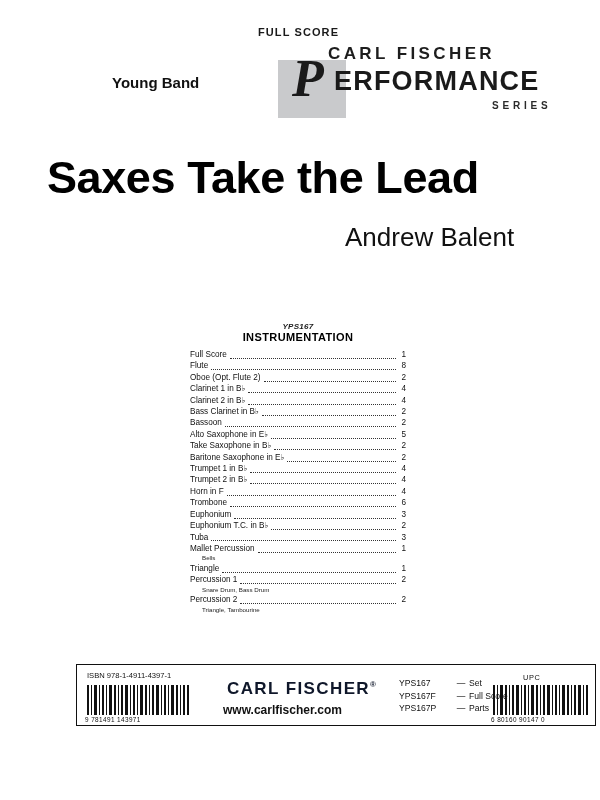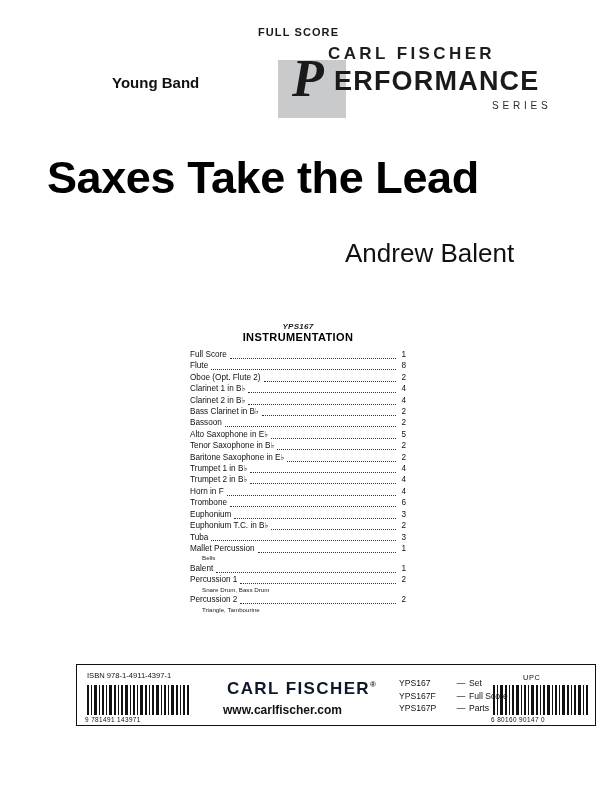--- a/index.html
+++ b/index.html
@@ -74,21 +74,21 @@
     font-size: 27px;
     font-weight: bold;
     letter-spacing: 1.2px;
     color: #1a1a1a;
   }
   .cf-series {
     position: absolute;
     top: 56px;
     left: 206px;
     font-size: 10px;
-    font-weight: normal;
+    font-weight: bold;
     letter-spacing: 3.8px;
     color: #2a2a2a;
   }
   .gray-box {
     position: absolute;
     top: 60px;
     left: 278px;
     width: 68px;
     height: 58px;
     background: #c9cacc;
@@ -116,21 +116,21 @@
     top: 152px;
     left: 47px;
     font-size: 45px;
     font-weight: bold;
     letter-spacing: -0.4px;
     color: #000000;
     white-space: nowrap;
   }
   .composer {
     position: absolute;
-    top: 238px;
+    top: 222px;
     left: 345px;
     font-size: 26px;
     color: #111111;
     white-space: nowrap;
   }
 
   
   .instr-block {
     position: absolute;
     top: 322px;
@@ -334,21 +334,21 @@
           <span class="instr-name">Bassoon</span>
           <span class="instr-dots"></span>
           <span class="instr-qty">2</span>
         </div>
         <div class="instr-row">
           <span class="instr-name">Alto Saxophone in E♭</span>
           <span class="instr-dots"></span>
           <span class="instr-qty">5</span>
         </div>
         <div class="instr-row">
-          <span class="instr-name">Tenor Saxophone in B♭</span>
+          <span class="instr-name">Take Saxophone in B♭</span>
           <span class="instr-dots"></span>
           <span class="instr-qty">2</span>
         </div>
         <div class="instr-row">
           <span class="instr-name">Baritone Saxophone in E♭</span>
           <span class="instr-dots"></span>
           <span class="instr-qty">2</span>
         </div>
         <div class="instr-row">
           <span class="instr-name">Trumpet 1 in B♭</span>
@@ -385,21 +385,21 @@
           <span class="instr-dots"></span>
           <span class="instr-qty">3</span>
         </div>
         <div class="instr-row">
           <span class="instr-name">Mallet Percussion</span>
           <span class="instr-dots"></span>
           <span class="instr-qty">1</span>
         </div>
         <div class="instr-sub">Bells</div>
         <div class="instr-row">
-          <span class="instr-name">Balent</span>
+          <span class="instr-name">Triangle</span>
           <span class="instr-dots"></span>
           <span class="instr-qty">1</span>
         </div>
         <div class="instr-row">
           <span class="instr-name">Percussion 1</span>
           <span class="instr-dots"></span>
           <span class="instr-qty">2</span>
         </div>
         <div class="instr-sub">Snare Drum, Bass Drum</div>
         <div class="instr-row">

